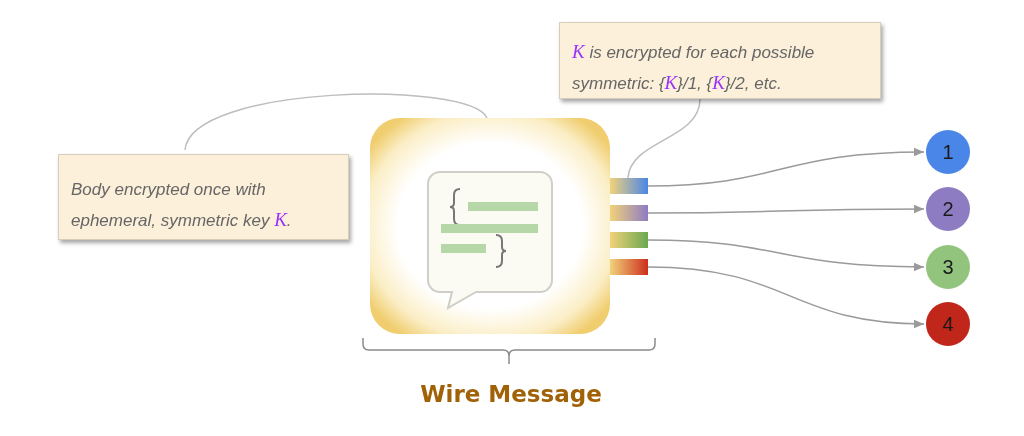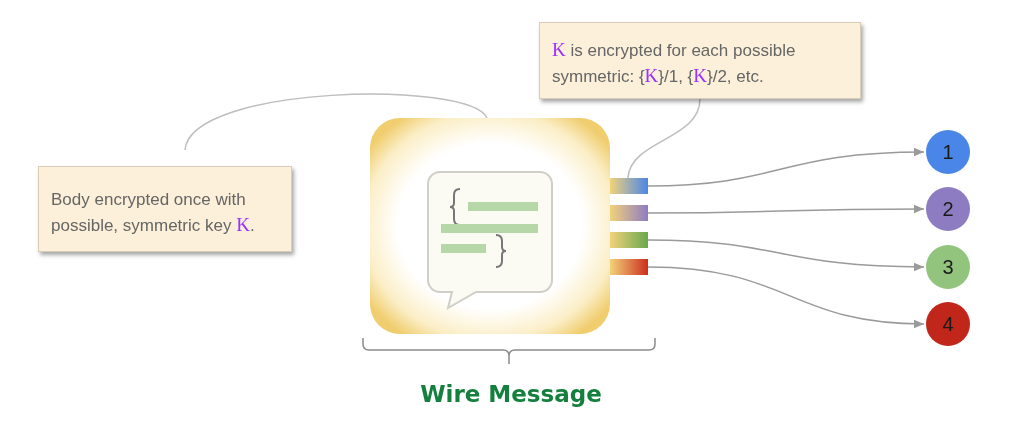--- a/index.html
+++ b/index.html
@@ -5,29 +5,31 @@
   html, body { margin: 0; padding: 0; background: #ffffff; }
   body { width: 1024px; height: 436px; position: relative; overflow: hidden;
          font-family: "Liberation Sans", sans-serif; }
   #canvas { position: absolute; left: 0; top: 0; }
   .note {
     position: absolute; box-sizing: border-box;
     background: #fcf0da;
     border: 1px solid #d8cdb8;
     box-shadow: 2px 3px 4px rgba(0,0,0,0.35);
     color: #666666;
+    font-style: italic;
     font-size: 17px;
-    line-height: 25px;
+    line-height: 30px;
+    margin-left: 20px;
   }
   .note-top { left: 539px; top: 22px; width: 322px; height: 77px; padding: 14px 12px 0 12px; }
-  .note-left { left: 38px; top: 166px; width: 254px; height: 86px; padding: 20px 0 0 12px; }
+  .note-left { left: 38px; top: 154px; width: 291px; height: 86px; padding: 20px 0 0 12px; }
   .k { color: #9b30ff; font-family: "Liberation Serif", serif; font-size: 19px; }
   .label-wire {
     position: absolute; left: 420px; top: 381px; width: 182px; text-align: center;
-    font-family: "DejaVu Sans", sans-serif; font-weight: bold; font-size: 23px; color: #15803d;
+    font-family: "DejaVu Sans", sans-serif; font-weight: bold; font-size: 23px; color: #a16207;
   }
   .node-label { font-family: "Liberation Sans", sans-serif; font-size: 20px; fill: #1a1a1a; }
 </style>
 </head>
 <body>
 
 <svg id="canvas" width="1024" height="436" viewBox="0 0 1024 436">
   <defs>
     <radialGradient id="envGrad" cx="50%" cy="50%" r="62%">
       <stop offset="0%" stop-color="#ffffff"></stop>
@@ -101,16 +103,16 @@
   <path d="M363,338 v6 q0,6 6,6 h134 q6,0 6,6 v8 M509,356 q0,-6 6,-6 h134 q6,0 6,-6 v-6" fill="none" stroke="#8a8a8a" stroke-width="1.5"></path>
 </svg>
 
 <div class="note note-top">
   <div><span class="k">K</span><span> is encrypted for each possible</span></div>
   <div><span>symmetric: {</span><span class="k">K</span><span>}/1, {</span><span class="k">K</span><span>}/2, etc.</span></div>
 </div>
 
 <div class="note note-left">
   <div>Body encrypted once with</div>
-  <div><span>possible, symmetric key </span><span class="k">K</span><span>.</span></div>
+  <div><span>ephemeral, symmetric key </span><span class="k">K</span><span>.</span></div>
 </div>
 
 <div class="label-wire">Wire Message</div>
 
 </body></html>

